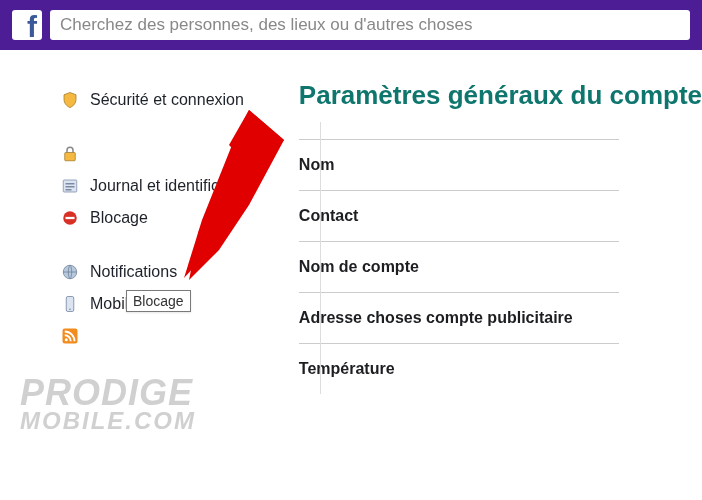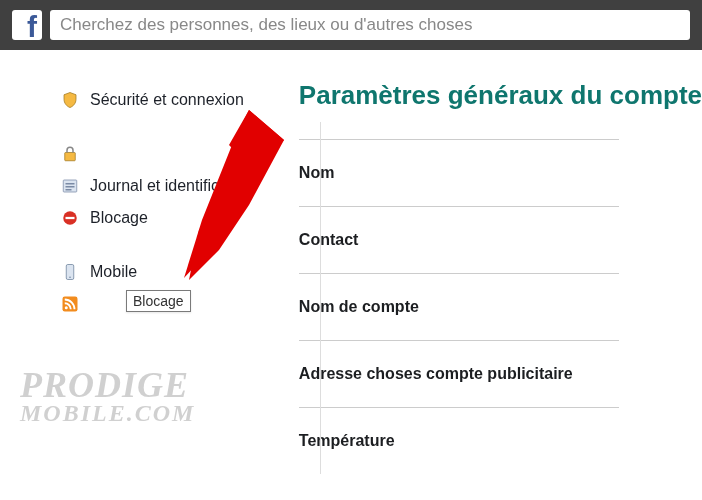--- a/index.html
+++ b/index.html
@@ -5,21 +5,21 @@
   * { box-sizing: border-box; margin: 0; padding: 0; }
   body {
     font-family: Helvetica, Arial, sans-serif;
     background: #fff;
     width: 702px;
     height: 500px;
     overflow: hidden;
     position: relative;
   }
   .topbar {
-    background: #404040;
+    background: #4c1d95;
     height: 50px;
     display: flex;
     align-items: center;
     padding: 0 12px;
     gap: 8px;
   }
   .fb-logo {
     width: 30px;
     height: 30px;
     background: #fff;
@@ -95,21 +95,21 @@
   }
   .main h1 {
     font-size: 26px;
     font-weight: bold;
     color: #0f766e;
     margin-bottom: 28px;
     white-space: nowrap;
   }
   .setting-row {
     border-top: 1px solid #ccc;
-    padding: 24px 0;
+    padding: 16px 0;
     font-size: 16px;
     font-weight: bold;
     color: #1c1e21;
     max-width: 320px;
   }
   .arrow {
     position: absolute;
     left: 164px;
     top: 110px;
     pointer-events: none;
@@ -123,22 +123,22 @@
     border: 1px solid #7a7a7a;
     padding: 2px 6px;
     font-size: 14px;
     color: #333;
     z-index: 6;
     box-shadow: 0 1px 2px rgba(0,0,0,0.1);
   }
   .watermark {
     position: absolute;
     left: 20px;
-    top: 368px;
-    font-family: Liberation Serif, serif;
+    top: 376px;
+    font-family: Liberation Sans, sans-serif;
     font-size: 36px;
     font-weight: 900;
     color: rgba(120,120,120,0.35);
     letter-spacing: 1px;
     line-height: 0.95;
     font-style: italic;
     pointer-events: none;
     z-index: 2;
   }
   .watermark .line2 { font-size: 24px; letter-spacing: 2px;}
@@ -195,20 +195,29 @@
             <circle cx="12" cy="12" r="9" fill="#d93025"></circle>
             <rect x="6" y="10.5" width="12" height="3" fill="#fff"></rect>
           </svg>
       </span>
       <span>Blocage</span>
     </div>
 
 
     <div class="sidebar-group-gap"></div>
 
+    <div class="sidebar-item">
+      <span class="icon">
+        <svg viewBox="0 0 24 24" width="18" height="18">
+            <circle cx="12" cy="12" r="9" fill="#b9c9dc" stroke="#6a7f9a"></circle>
+            <path d="M3 12h18M12 3c3 3 3 15 0 18M12 3c-3 3-3 15 0 18" stroke="#6a7f9a" fill="none"></path>
+          </svg>
+      </span>
+      <span>Notifications</span>
+    </div>
 
     <div class="sidebar-item">
       <span class="icon">
         <svg viewBox="0 0 24 24" width="18" height="18">
             <rect x="7" y="2" width="10" height="20" rx="2" fill="#dbe4f0" stroke="#6a7f9a"></rect>
             <circle cx="12" cy="19" r="1" fill="#6a7f9a"></circle>
           </svg>
       </span>
       <span>Mobile</span>
     </div>

